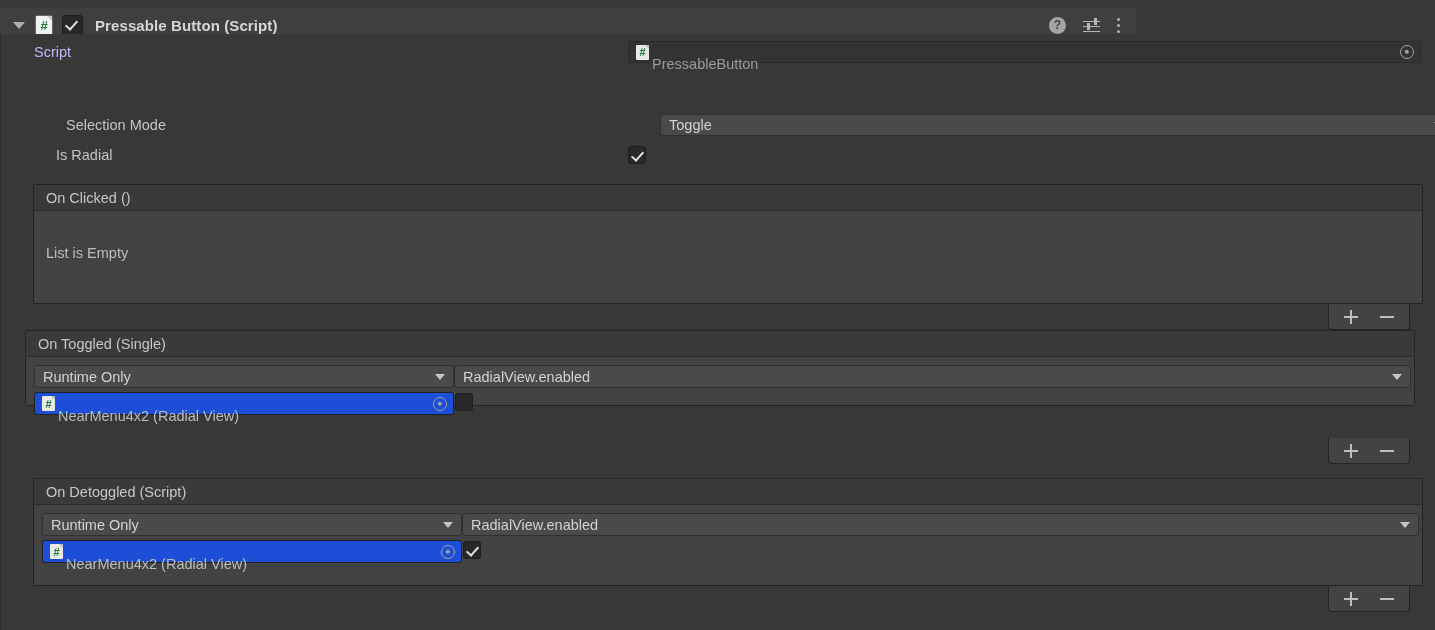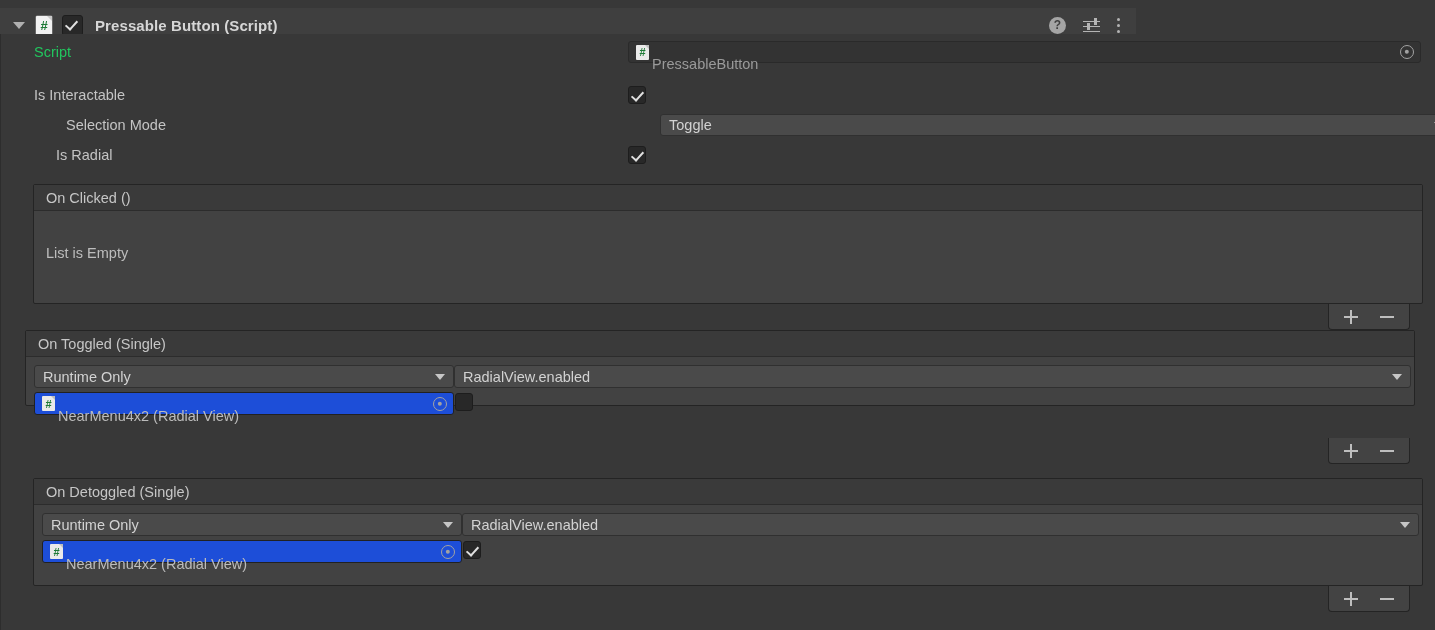--- a/index.html
+++ b/index.html
@@ -140,21 +140,21 @@
   }
 
   .prop-row { position: absolute; left: 0; width: 100%; height: 22px; }
   .prop-label {
     position: absolute; left: 33px; top: 50%;
     transform: translateY(-50%);
     white-space: nowrap;
     color: #c4c4c4;
   }
   .prop-label.indent { left: 55px; }
-  .prop-label.dim { color: #22c55e; }
+  .prop-label.dim { color: #c4b5fd; }
 
   
   .objfield {
     position: absolute;
     background: #1d4ed8;
     border: 1px solid #212121;
     border-radius: 3px;
     box-sizing: border-box;
     display: flex;
     align-items: center;
@@ -330,24 +330,20 @@
 
   <div class="prop-row" style="top:7px;">
     <div class="prop-label dim">Script</div>
     <div class="objfield dim" style="left:627px; top:0; width:793px; height:22px;">
       <div class="mini-cs"></div>
       <div class="objname">PressableButton</div>
       <div class="picker"></div>
     </div>
   </div>
 
-  <div class="prop-row" style="top:50px;">
-    <div class="prop-label">Is Interactable</div>
-    <div class="cbx on" style="left:627px; top:2px;"></div>
-  </div>
 
   <div class="prop-row" style="top:80px;margin-left:32px;">
     <div class="prop-label">Selection Mode</div>
     <div class="dropdown" style="left:627px; top:0; width:793px; height:22px;">
       <div class="dd-text">Toggle</div>
       <div class="dd-arrow"></div>
     </div>
   </div>
 
   <div class="prop-row" style="top:110px;">
@@ -391,21 +387,21 @@
       <div class="cbx" style="left:429px; top:36px;"></div>
     </div>
   </div>
   <div class="evt-footer" style="left:1327px; top:404px;">
     <div class="btn-plus"></div>
     <div class="btn-minus"></div>
   </div>
 
   <div class="evt-box" style="left:32px; top:444px; width:1390px; height:108px;">
     <div class="evt-head">
-      <span>On Detoggled (Single)</span>
+      <span>On Detoggled (Script)</span>
     </div>
     <div class="evt-body">
 
       <div class="dropdown" style="left:8px; top:8px; width:420px; height:23px;">
         <div class="dd-text">Runtime Only</div>
         <div class="dd-arrow"></div>
       </div>
 
       <div class="dropdown" style="left:428px; top:8px; width:957px; height:23px;">
         <div class="dd-text">RadialView.enabled</div>

